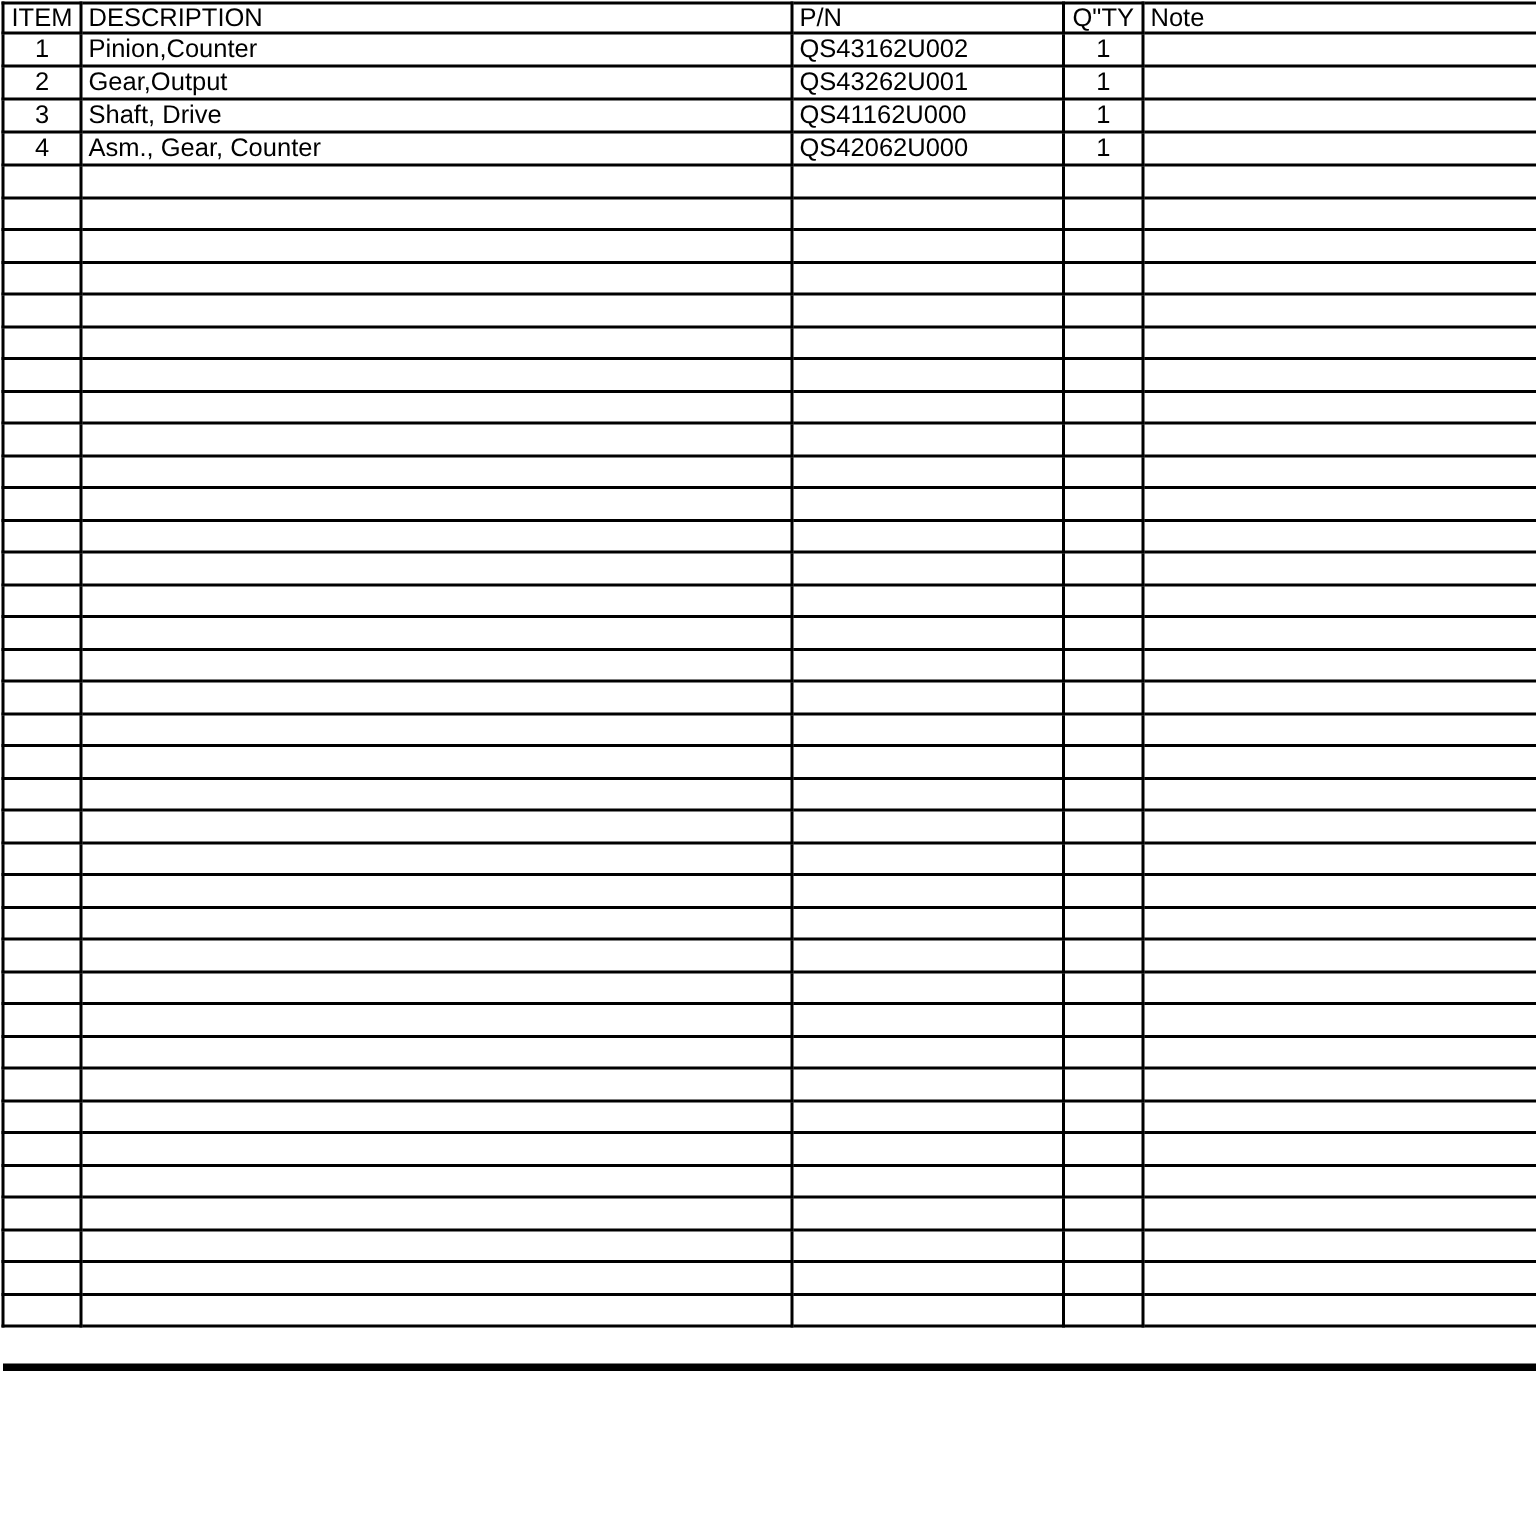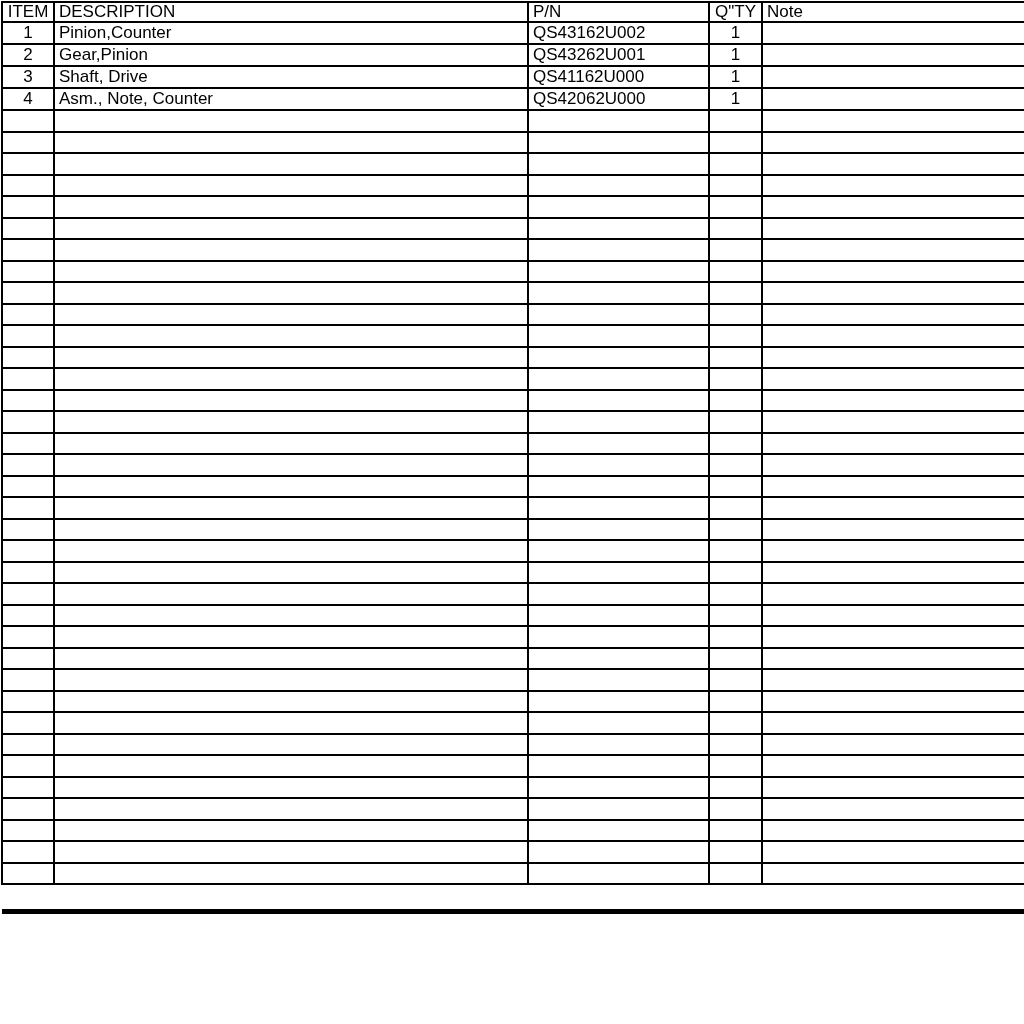--- a/index.html
+++ b/index.html
@@ -83,35 +83,35 @@
     <tbody>
         <tr>
           <td class="align-center">1</td>
           <td>Pinion,Counter</td>
           <td>QS43162U002</td>
           <td class="align-center">1</td>
           <td></td>
         </tr>
         <tr>
           <td class="align-center">2</td>
-          <td>Gear,Pinion</td>
+          <td>Gear,Output</td>
           <td>QS43262U001</td>
           <td class="align-center">1</td>
           <td></td>
         </tr>
         <tr>
           <td class="align-center">3</td>
           <td>Shaft, Drive</td>
           <td>QS41162U000</td>
           <td class="align-center">1</td>
           <td></td>
         </tr>
         <tr>
           <td class="align-center">4</td>
-          <td>Asm., Note, Counter</td>
+          <td>Asm., Gear, Counter</td>
           <td>QS42062U000</td>
           <td class="align-center">1</td>
           <td></td>
         </tr>
         <tr>
           <td class="align-center"></td>
           <td></td>
           <td></td>
           <td class="align-center"></td>
           <td></td>

